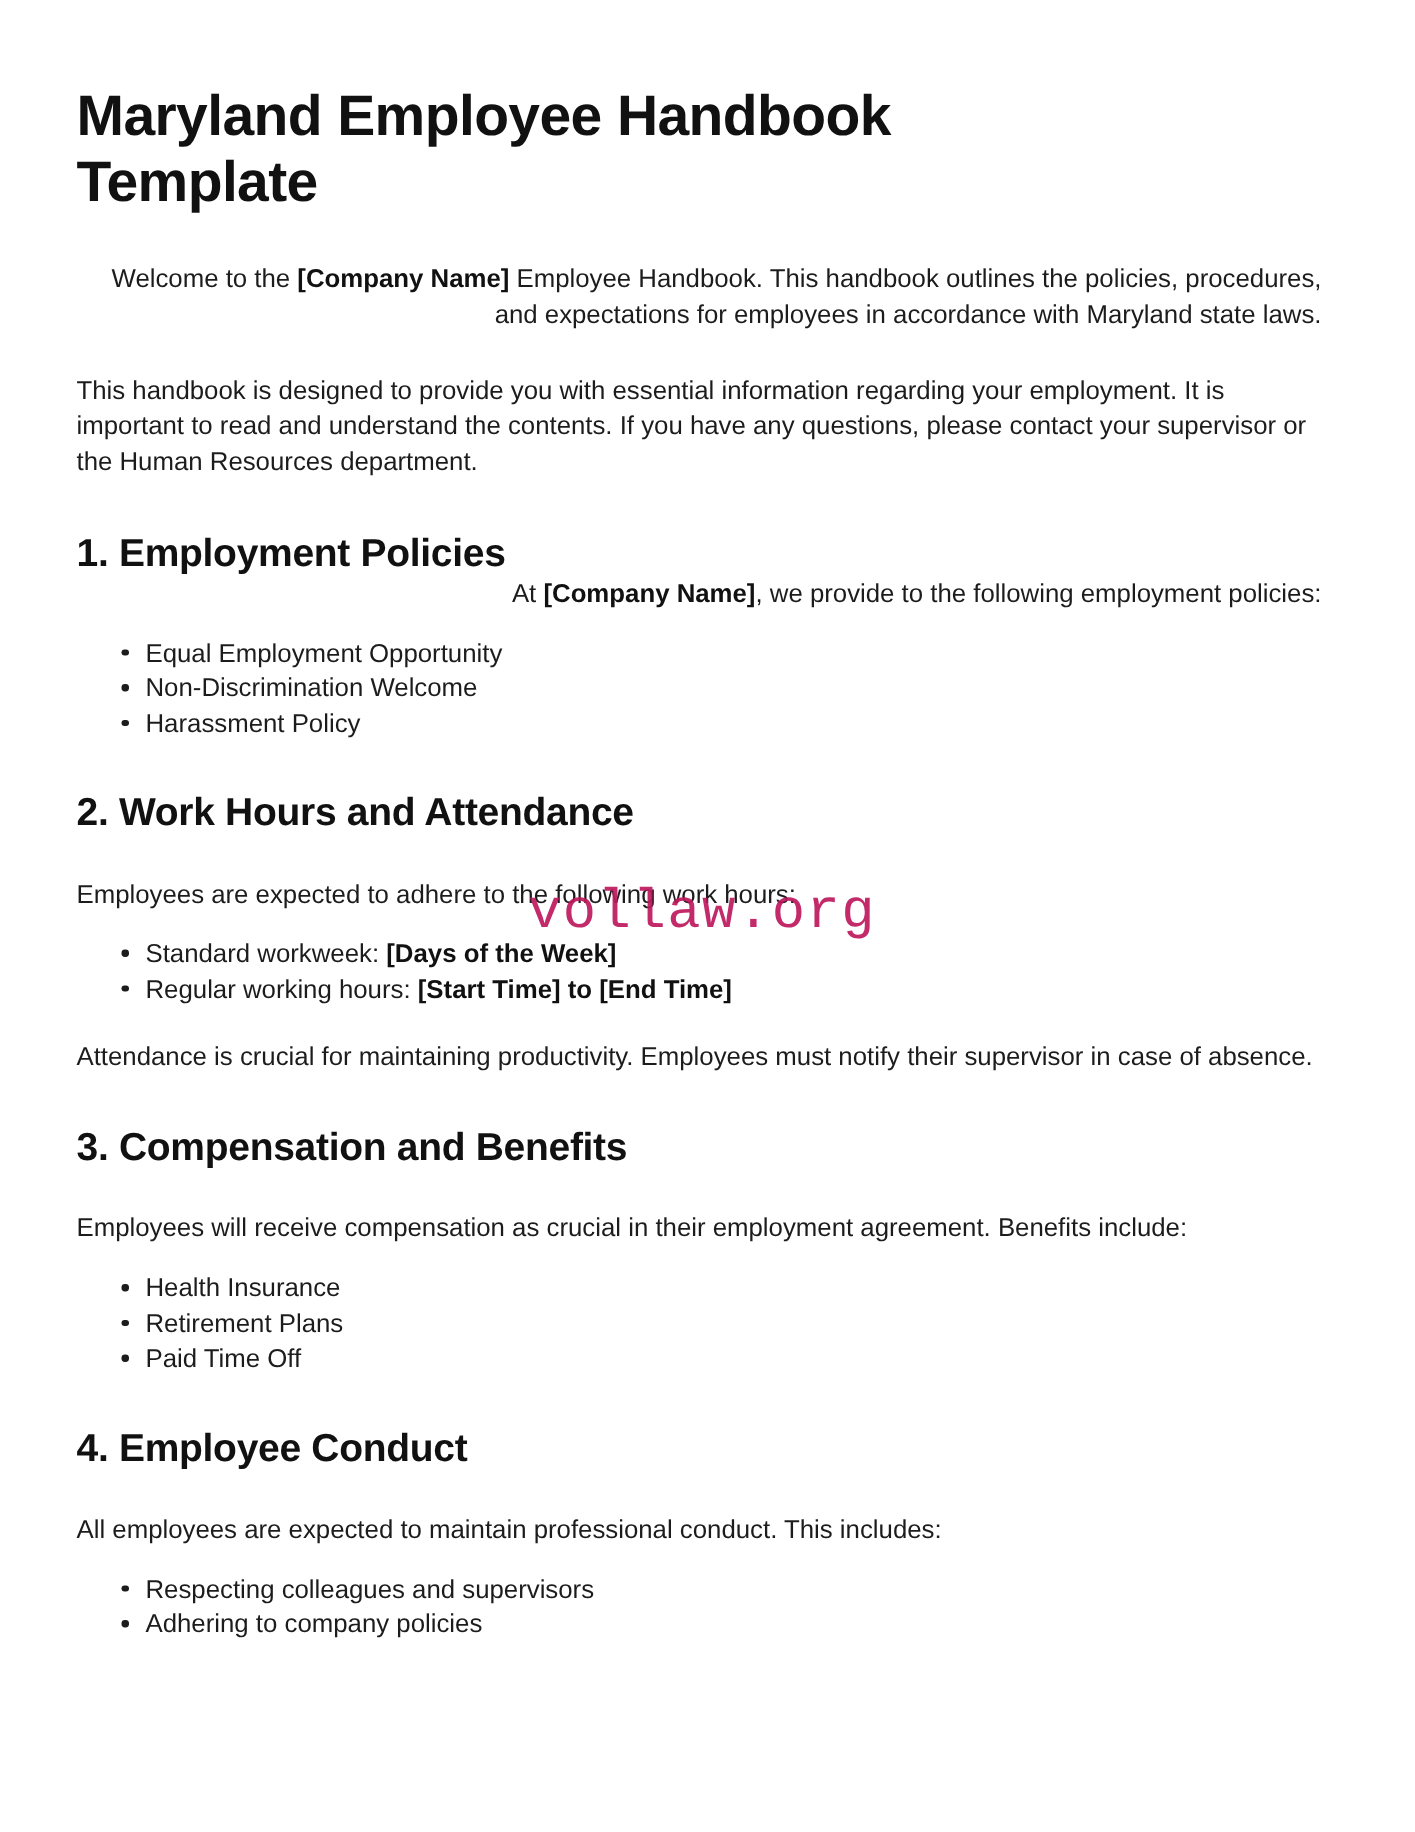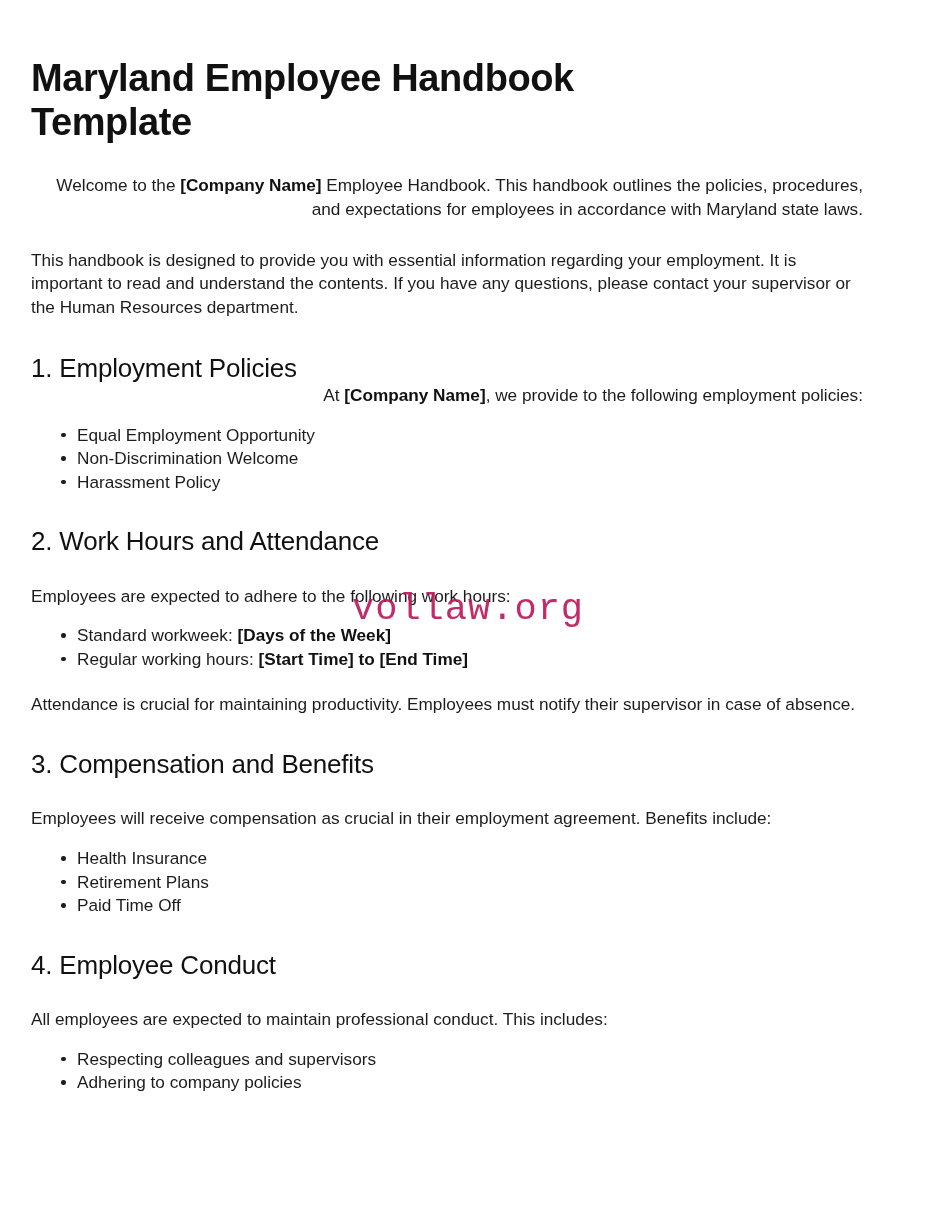--- a/index.html
+++ b/index.html
@@ -15,21 +15,21 @@
     font-family: "Liberation Sans", sans-serif;
     color: #1a1a1a;
     -webkit-font-smoothing: antialiased;
   }
 
   .page {
     position: relative;
     width: 943px;
     height: 1130px;
     box-sizing: border-box;
-    padding: 56px 62px 0 31px;
+    padding: 56px 62px 0 51px;
   }
 
   .doc-title {
     font-size: 38px;
     font-weight: bold;
     line-height: 1.16;
     letter-spacing: -0.4px;
     margin: 0 0 0 0;
     max-width: 660px;
     color: #111111;
@@ -42,21 +42,21 @@
     max-width: 832px;
     color: #1c1c1c;
   }
   .para.tight {
     margin-top: 22px;
   }
   .para:first-of-type { margin-top: 0; text-align: right; }
 
   .section-heading {
     font-size: 26px;
-    font-weight: normal;
+    font-weight: bold;
     line-height: 1.2;
     margin: 33px 0 0 0;
     color: #111111;
     letter-spacing: -0.2px;
   }
 
   .bullets {
     list-style: none;
     margin: 16px 0 0 0;
     padding: 0;

